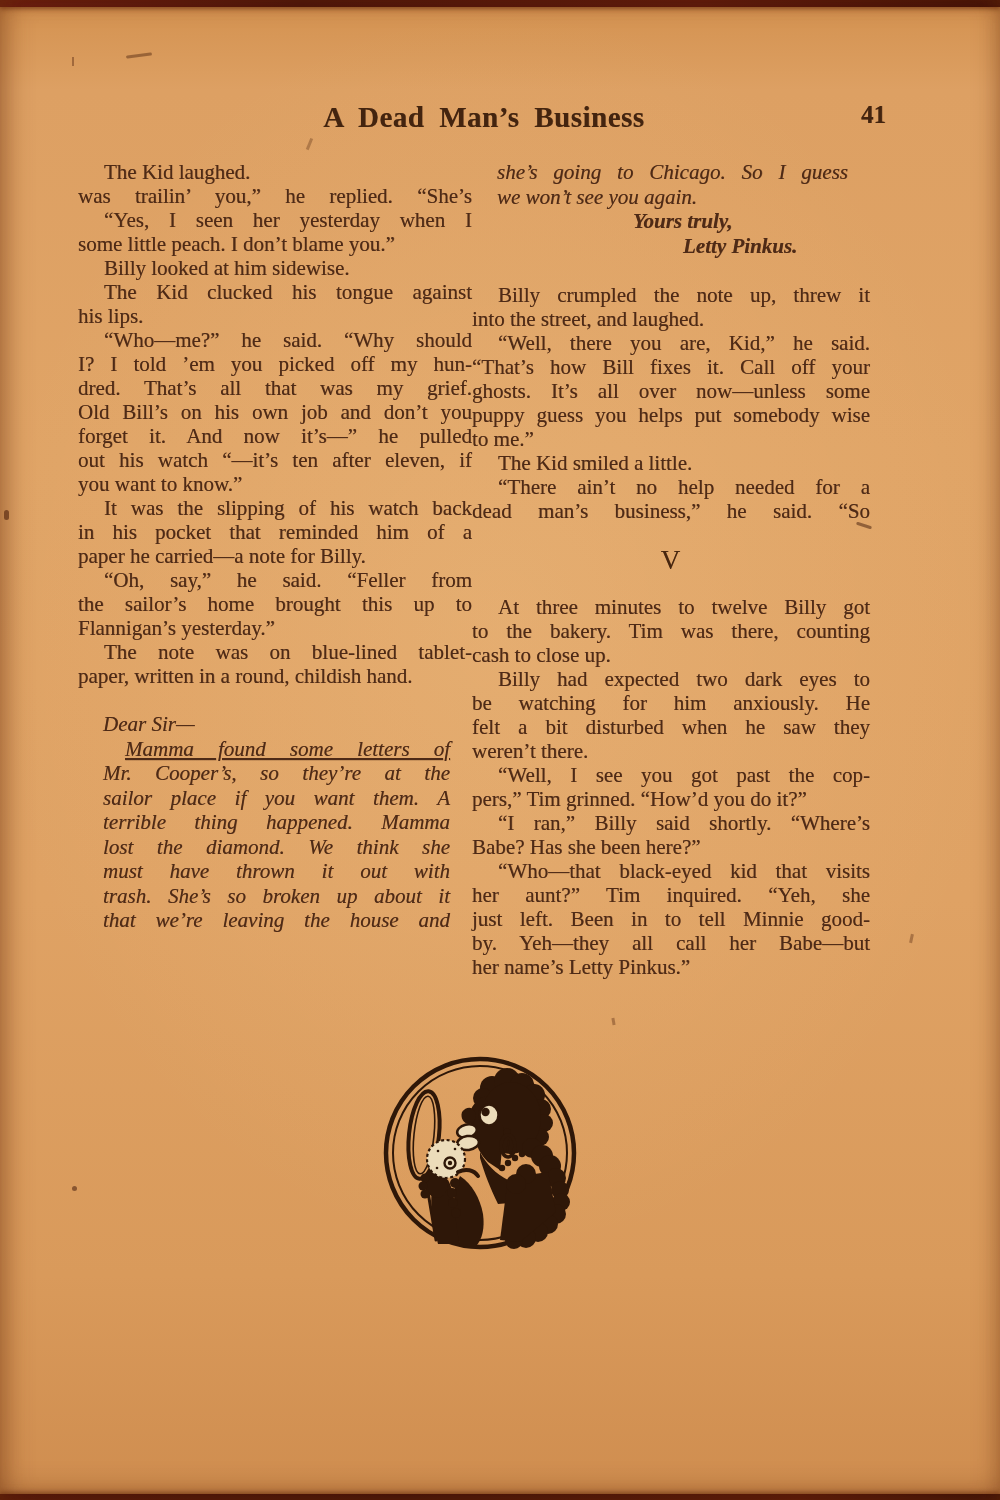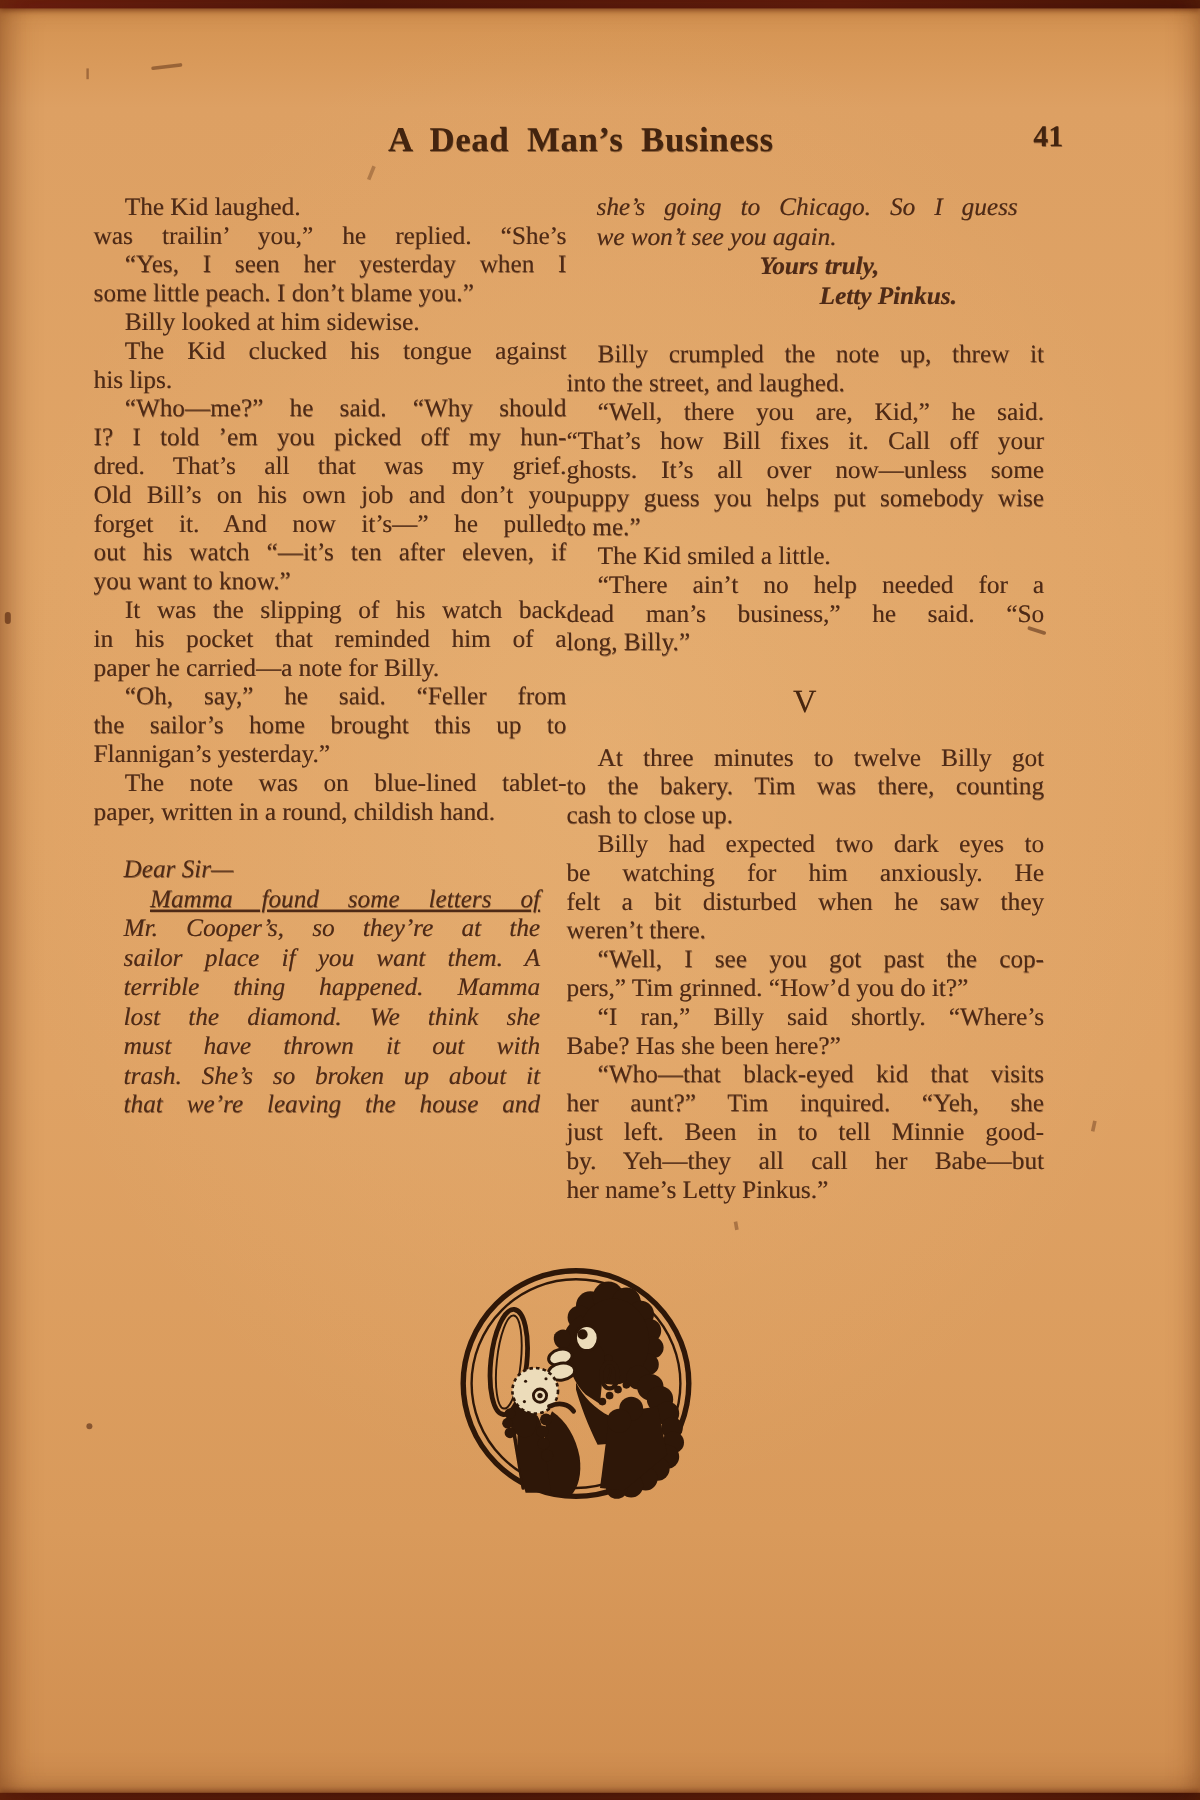--- a/index.html
+++ b/index.html
@@ -146,21 +146,20 @@
           <div class="line">ghosts. It’s all over now—unless some</div>
           <div class="line">puppy guess you helps put somebody wise</div>
           <div class="line end">to me.”</div>
         </div>
         <div class="block paragraph">
           <div class="line indent end">The Kid smiled a little.</div>
         </div>
         <div class="block paragraph">
           <div class="line indent">“There ain’t no help needed for a</div>
           <div class="line">dead man’s business,” he said. “So</div>
-          <div class="line end">long, Billy.”</div>
         </div>
         <div class="block heading">
           <div class="line end">V</div>
         </div>
         <div class="block paragraph">
           <div class="line indent">At three minutes to twelve Billy got</div>
           <div class="line">to the bakery. Tim was there, counting</div>
           <div class="line end">cash to close up.</div>
         </div>
         <div class="block paragraph">

